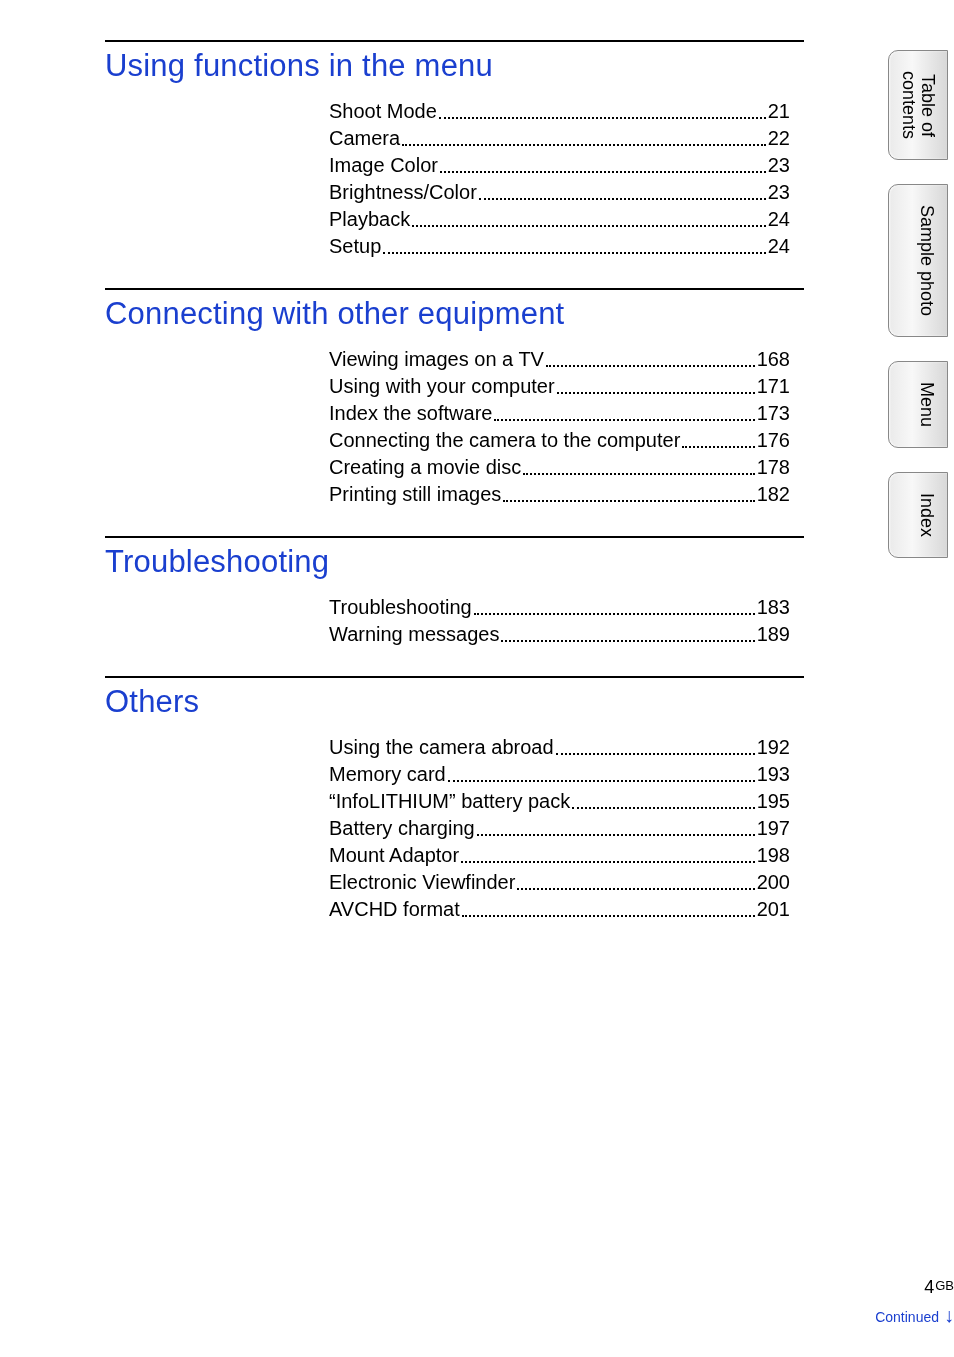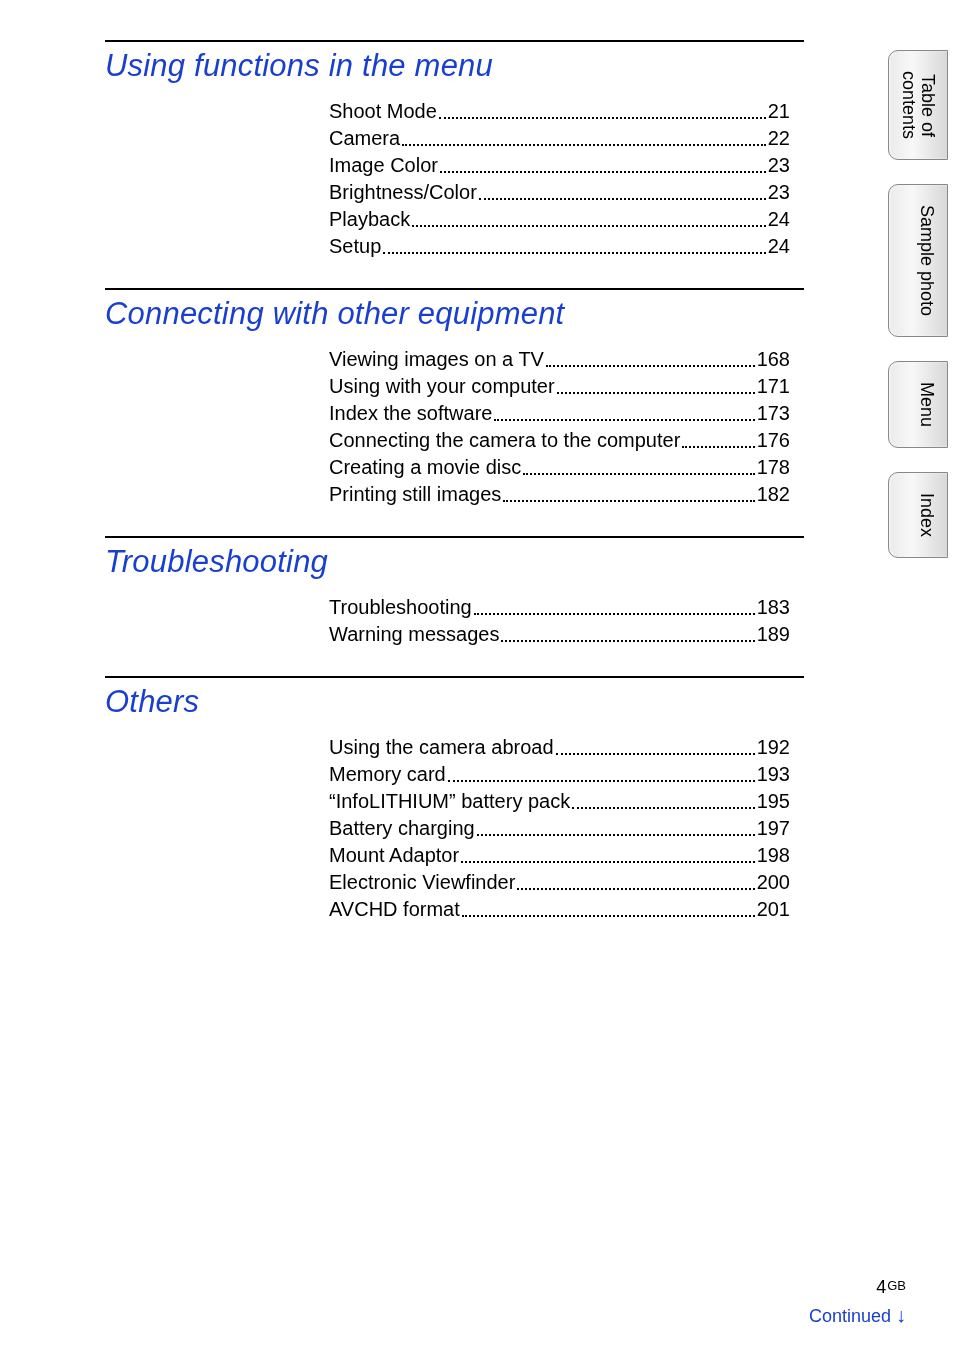--- a/index.html
+++ b/index.html
@@ -25,21 +25,20 @@
     border: none;
     border-top: 2.5px solid #000;
     margin: 0 0 4px 0;
   }
   .sec-title {
     color: #1a3fcf;
     font-size: 31px;
     font-weight: 400;
     margin: 6px 0 16px 0;
     letter-spacing: 0.2px;
-    font-style: italic;
   }
   .toc-items {
     margin-left: 210px;
   }
   .toc-row {
     display: flex;
     align-items: flex-end;
     margin: 4px 14px;
     font-size: 20px;
   }
@@ -75,24 +74,23 @@
     box-shadow: inset 1px 0 2px rgba(255,255,255,0.8);
   }
   .tab-toc { line-height: 1.05; }
 
   .footer {
     position: absolute;
     bottom: 30px;
     width: 100%;
     box-sizing: border-box;
     text-align: right;
-    padding-right: 48px;
     font-size: 18px;
   }
-  .continued { color: #1a3fcf; font-size: 18px; }
+  .continued { color: #1a3fcf; font-size: 14px; }
   .gb { font-size: 13px; vertical-align: 3px; margin-left:1px; }
   .continued-row { margin-top: 6px; }
   .down-arrow { color:#1a3fcf; font-size:20px; }
 </style>
 </head>
 <body>
 
 <div class="page">
   <div class="content" id="sections-mount">
       <div class="section">

